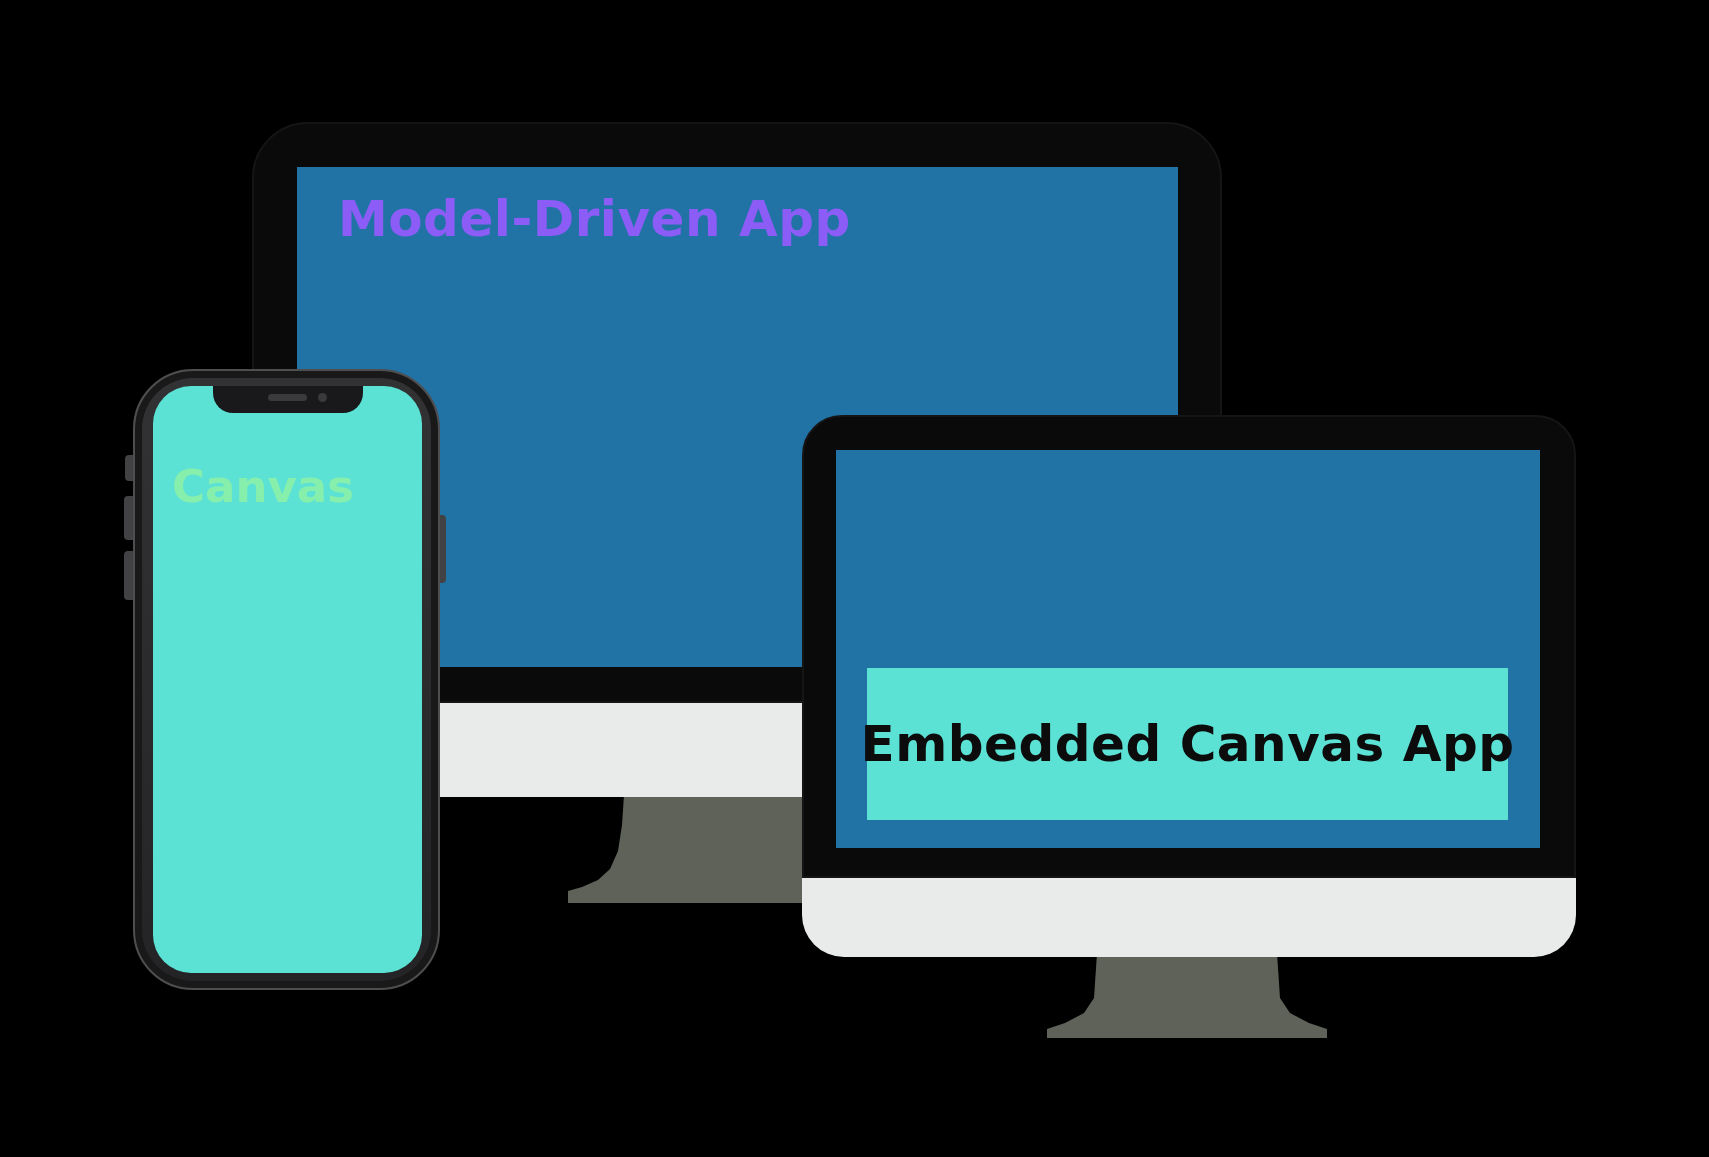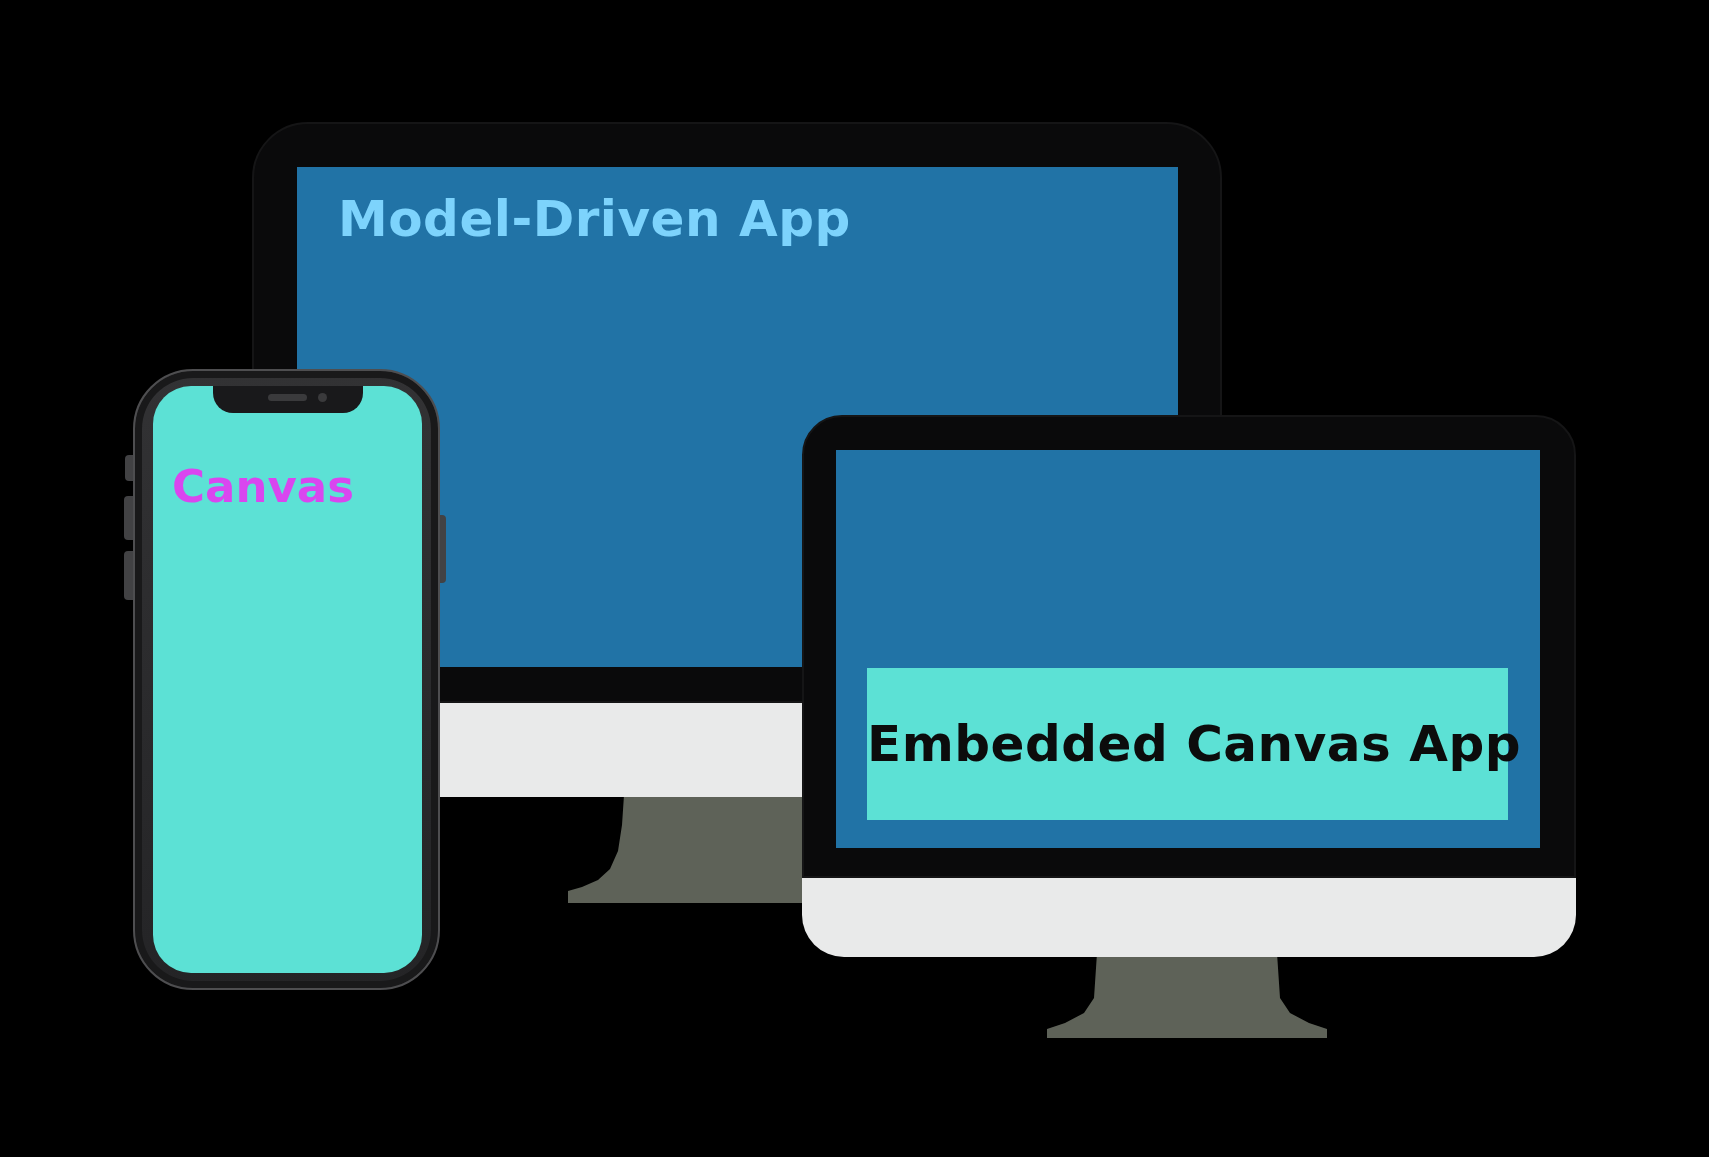--- a/index.html
+++ b/index.html
@@ -31,21 +31,21 @@
 
   
   .fm-frame{
     left:802px;top:415px;width:774px;height:463px;
     background:#0a0a0b;border:2px solid #151516;box-sizing:border-box;
     border-radius:40px 40px 0 0;z-index:20;
   }
   .fm-screen{left:836px;top:450px;width:704px;height:398px;background:#2173A6;z-index:21;}
   .fm-embedded{
     left:867px;top:668px;width:641px;height:152px;background:#5CE1D5;z-index:22;
-    display:flex;align-items:center;justify-content:flex-start;
+    display:flex;align-items:center;justify-content:center;
   }
   .fm-embedded-label{
     font-size:50px;font-weight:bold;color:#0C0C0C;letter-spacing:.5px;white-space:nowrap;
   }
   .fm-chin{
     left:802px;top:878px;width:774px;height:79px;
     background:#E9EAEA;border-radius:0 0 42px 42px;z-index:21;
   }
   .fm-stand{
     left:1047px;top:953px;width:280px;height:85px;background:#5E6258;z-index:19;
@@ -80,38 +80,38 @@
   }
   .ph-label span{display:block;}
 </style>
 </head>
 <body>
 
 <div class="stage">
 
   <div class="abs bm-frame"></div>
   <div class="abs bm-screen" style="background-color: rgb(33, 115, 166);"></div>
-  <div class="abs bm-label" style="color: #7dd3fc;">Model-Driven App</div>
+  <div class="abs bm-label" style="color: #8b5cf6;">Model-Driven App</div>
   <div class="abs bm-chin" style="background-color: rgb(233, 234, 234);"></div>
   <div class="abs bm-stand" style="background-color: rgb(94, 98, 88);"></div>
 
   <div class="abs fm-frame"></div>
   <div class="abs fm-screen" style="background-color: rgb(33, 115, 166);"></div>
   <div class="abs fm-embedded" style="background-color: rgb(92, 225, 213);">
     <div class="fm-embedded-label" style="color: rgb(12, 12, 12);">Embedded Canvas App</div>
   </div>
   <div class="abs fm-chin" style="background-color: rgb(233, 234, 234);"></div>
   <div class="abs fm-stand" style="background-color: rgb(94, 98, 88);"></div>
 
   <div class="abs ph-btn ph-btn-mute"></div>
   <div class="abs ph-btn ph-btn-volup"></div>
   <div class="abs ph-btn ph-btn-voldn"></div>
   <div class="abs ph-btn ph-btn-power"></div>
   <div class="abs ph-body"></div>
   <div class="abs ph-screen" style="background-color: rgb(92, 225, 213);"></div>
   <div class="abs ph-notch"></div>
   <div class="abs ph-speaker"></div>
   <div class="abs ph-camera"></div>
-  <div class="abs ph-label" style="color: #d946ef;">
+  <div class="abs ph-label" style="color: #86efac;">
     <span>Canvas</span>
   </div>
 
 </div>
 
 </body></html>

